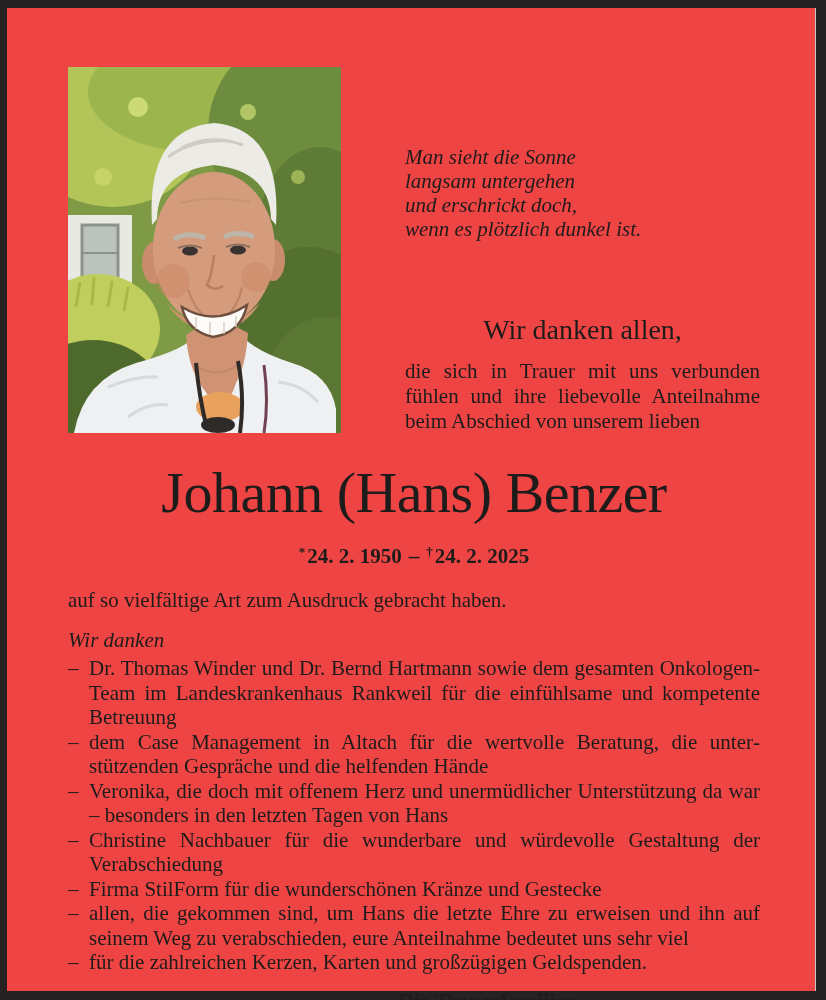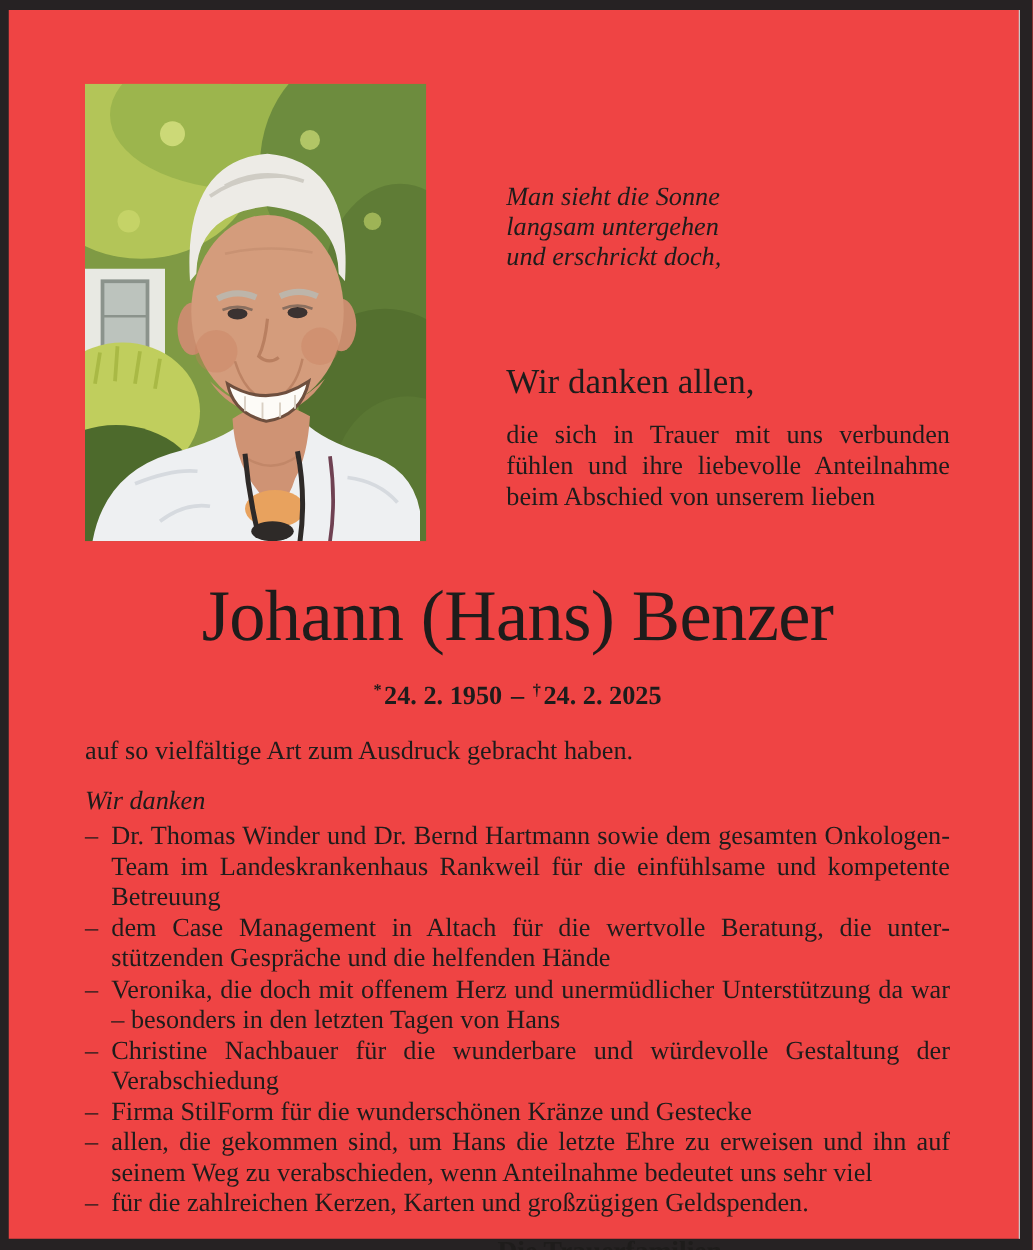--- a/index.html
+++ b/index.html
@@ -47,20 +47,21 @@
   }
   .verse {
     font-style: italic;
     font-size: 21px;
     line-height: 24px;
   }
   .salutation {
     font-size: 28px;
     line-height: 31px;
     margin-top: 73px;
+    text-align: center;
   }
   .intro {
     font-size: 21px;
     line-height: 25px;
     margin: 14px 0 0;
     text-align: justify;
   }
   
   .deceased-name {
     font-size: 58px;
@@ -198,20 +199,21 @@
         <ellipse cx="150" cy="358" rx="17" ry="8" fill="#2e2a28"></ellipse>
         <path d="M196,298 Q201,334 196,366" stroke="#6f4152" stroke-width="3" fill="none"></path>
       </svg>
     </div>
 
     <div class="right-col">
       <div class="verse">
         <div>Man sieht die Sonne</div>
         <div>langsam untergehen</div>
         <div>und erschrickt doch,</div>
+        <div>wenn es plötzlich dunkel ist.</div>
       </div>
       <div class="salutation">Wir danken allen,</div>
       <p class="intro">die sich in Trauer mit uns verbunden fühlen und ihre liebevolle Anteilnahme beim Abschied von unserem lieben</p>
     </div>
   </div>
 
   <h1 class="deceased-name">Johann (Hans) Benzer</h1>
 
   <div class="life-dates">
     <span class="date-sym">*</span><span>24. 2. 1950</span><span class="date-sep">–</span><span class="date-sym">†</span><span>24. 2. 2025</span>
@@ -220,21 +222,21 @@
   <p class="outro">auf so vielfältige Art zum Ausdruck gebracht haben.</p>
 
   <p class="thanks-lead">Wir danken</p>
 
   <ul class="thanks-list">
       <li><span class="dash">–</span><span>Dr. Thomas Winder und Dr. Bernd Hartmann sowie dem gesamten Onko­logen-Team im Landeskrankenhaus Rankweil für die einfühlsame und kompetente Betreuung</span></li>
       <li><span class="dash">–</span><span>dem Case Management in Altach für die wertvolle Beratung, die unter­stützenden Gespräche und die helfenden Hände</span></li>
       <li><span class="dash">–</span><span>Veronika, die doch mit offenem Herz und unermüdlicher Unterstützung da war – besonders in den letzten Tagen von Hans</span></li>
       <li><span class="dash">–</span><span>Christine Nachbauer für die wunderbare und würdevolle Gestaltung der Verabschiedung</span></li>
       <li><span class="dash">–</span><span>Firma StilForm für die wunderschönen Kränze und Gestecke</span></li>
-      <li><span class="dash">–</span><span>allen, die gekommen sind, um Hans die letzte Ehre zu erweisen und ihn auf seinem Weg zu verabschieden, wenn Anteilnahme bedeutet uns sehr viel</span></li>
+      <li><span class="dash">–</span><span>allen, die gekommen sind, um Hans die letzte Ehre zu erweisen und ihn auf seinem Weg zu verabschieden, eure Anteilnahme bedeutet uns sehr viel</span></li>
       <li><span class="dash">–</span><span>für die zahlreichen Kerzen, Karten und großzügigen Geldspenden.</span></li>
     </ul>
 
   <div class="signature">Die Trauerfamilien</div>
 
   <div class="place-line">
     <span class="place-bold">Mäder, Altach,</span><span>im März 2025</span>
   </div>
 
 </div>

